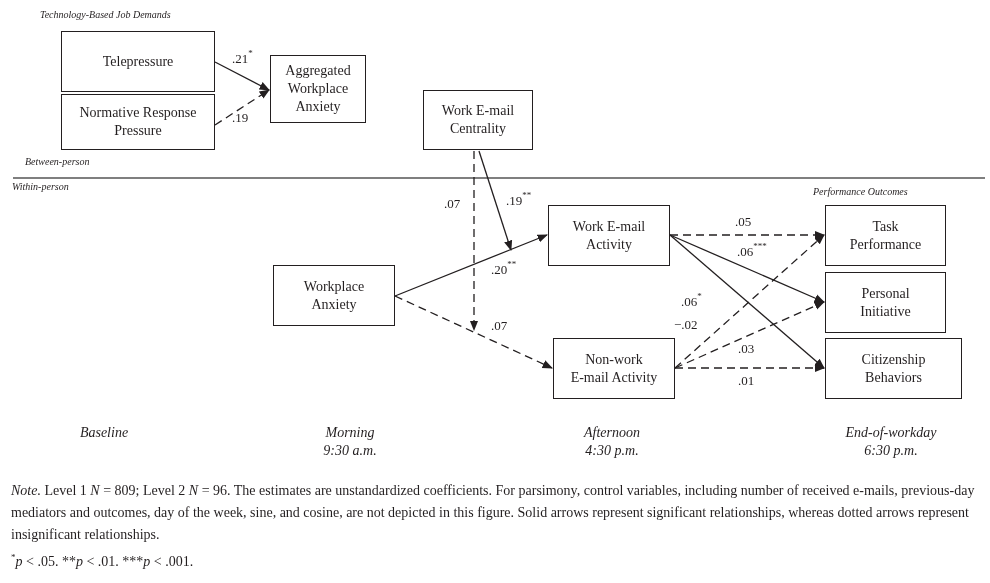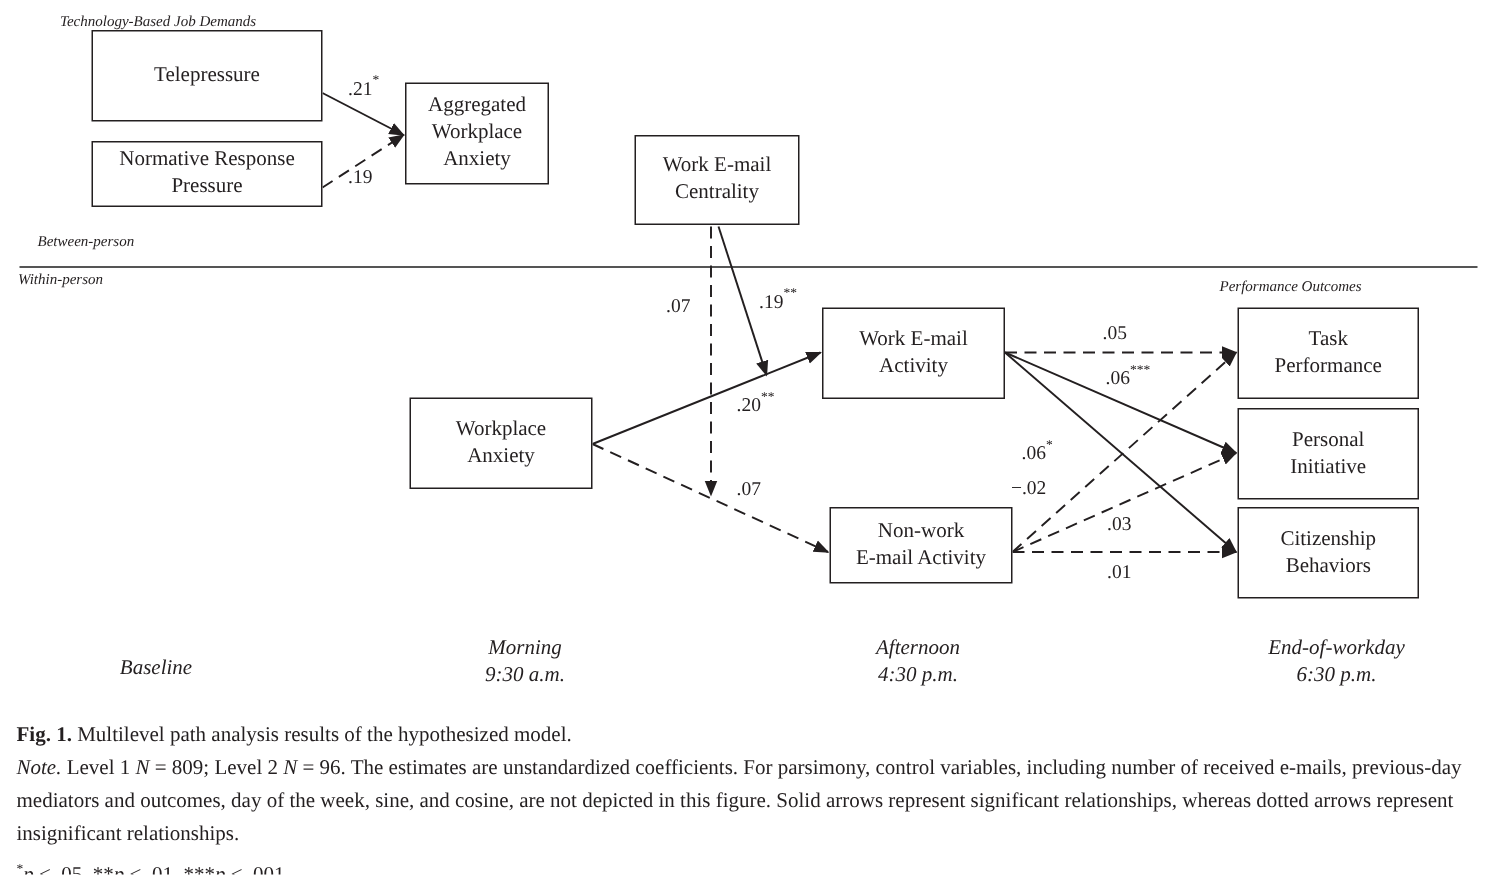--- a/index.html
+++ b/index.html
@@ -42,59 +42,58 @@
       <line x1="675" y1="368" x2="824" y2="302" marker-end="url(#ah)" stroke-dasharray="8 5"></line>
       <line x1="675" y1="368" x2="824" y2="368" marker-end="url(#ah)" stroke-dasharray="8 5"></line>
     </g>
 </svg>
 
 <div class="ital" style="left:40px; top:9px;">Technology-Based Job Demands</div>
 <div class="ital" style="left:25px; top:156px;">Between-person</div>
 <div class="ital" style="left:12px; top:181px;">Within-person</div>
 <div class="ital" style="left:813px; top:186px;">Performance Outcomes</div>
 
-<div class="node" style="left:61px; top:20px; width:154px; height:61px;">Telepressure</div>
-<div class="node" style="left:61px; top:94px; width:154px; height:44px;">Normative Response
+<div class="node" style="left:61px; top:31px; width:154px; height:61px;">Telepressure</div>
+<div class="node" style="left:61px; top:94px; width:154px; height:56px;">Normative Response
 Pressure</div>
 <div class="node" style="left:270px; top:55px; width:96px; height:68px;">Aggregated
 Workplace
 Anxiety</div>
 <div class="node" style="left:423px; top:90px; width:110px; height:60px;">Work E-mail
 Centrality</div>
 <div class="node" style="left:273px; top:265px; width:122px; height:61px;">Workplace
 Anxiety</div>
 <div class="node" style="left:548px; top:205px; width:122px; height:61px;">Work E-mail
 Activity</div>
-<div class="node" style="left:553px; top:338px; width:122px; height:51px;">Non-work
+<div class="node" style="left:553px; top:338px; width:122px; height:61px;">Non-work
 E-mail Activity</div>
 <div class="node" style="left:825px; top:205px; width:121px; height:61px;">Task
 Performance</div>
 <div class="node" style="left:825px; top:272px; width:121px; height:61px;">Personal
 Initiative</div>
-<div class="node" style="left:825px; top:338px; width:121px; height:61px;">Citizenship
+<div class="node" style="left:825px; top:338px; width:137px; height:61px;">Citizenship
 Behaviors</div>
 
 <div class="lbl" style="left:232px; top:51px;"><span>.21</span><sup>*</sup></div>
 <div class="lbl" style="left:232px; top:110px;"><span>.19</span><sup></sup></div>
 <div class="lbl" style="left:506px; top:193px;"><span>.19</span><sup>**</sup></div>
 <div class="lbl" style="left:444px; top:196px;"><span>.07</span><sup></sup></div>
 <div class="lbl" style="left:491px; top:262px;"><span>.20</span><sup>**</sup></div>
 <div class="lbl" style="left:491px; top:318px;"><span>.07</span><sup></sup></div>
 <div class="lbl" style="left:735px; top:214px;"><span>.05</span><sup></sup></div>
 <div class="lbl" style="left:737px; top:244px;"><span>.06</span><sup>***</sup></div>
 <div class="lbl" style="left:681px; top:270px;margin-top:24px;"><span>.06</span><sup>*</sup></div>
 <div class="lbl" style="left:674px; top:317px;"><span>−.02</span><sup></sup></div>
 <div class="lbl" style="left:738px; top:341px;"><span>.03</span><sup></sup></div>
 <div class="lbl" style="left:738px; top:373px;"><span>.01</span><sup></sup></div>
 
-<div class="time" style="left:44px; top:424px; width:120px;margin-top:13px;">Baseline</div>
+<div class="time" style="left:44px; top:424px; width:120px;">Baseline</div>
 <div class="time" style="left:290px; top:424px; width:120px;">Morning
 9:30 a.m.</div>
 <div class="time" style="left:552px; top:424px; width:120px;">Afternoon
 4:30 p.m.</div>
 <div class="time" style="left:821px; top:424px; width:140px;">End-of-workday
 6:30 p.m.</div>
 
 <div class="caption">
-  <p><span class="b">Fig. 1.</span> <span>Multilevel path analysis results of the hypothesized model.</span></p>
   <p><i>Note.</i> <span>Level 1 </span><i>N</i><span> = 809; Level 2 </span><i>N</i><span> = 96. The estimates are unstandardized coefficients. For parsimony, control variables, including number of received e-mails, previous-day mediators and outcomes, day of the week, sine, and cosine, are not depicted in this figure. Solid arrows represent significant relationships, whereas dotted arrows represent insignificant relationships.</span></p>
   <p><sup style="font-size:9px">*</sup><i>p</i><span> &lt; .05. **</span><i>p</i><span> &lt; .01. ***</span><i>p</i><span> &lt; .001.</span></p>
 </div>
 
 </body></html>

